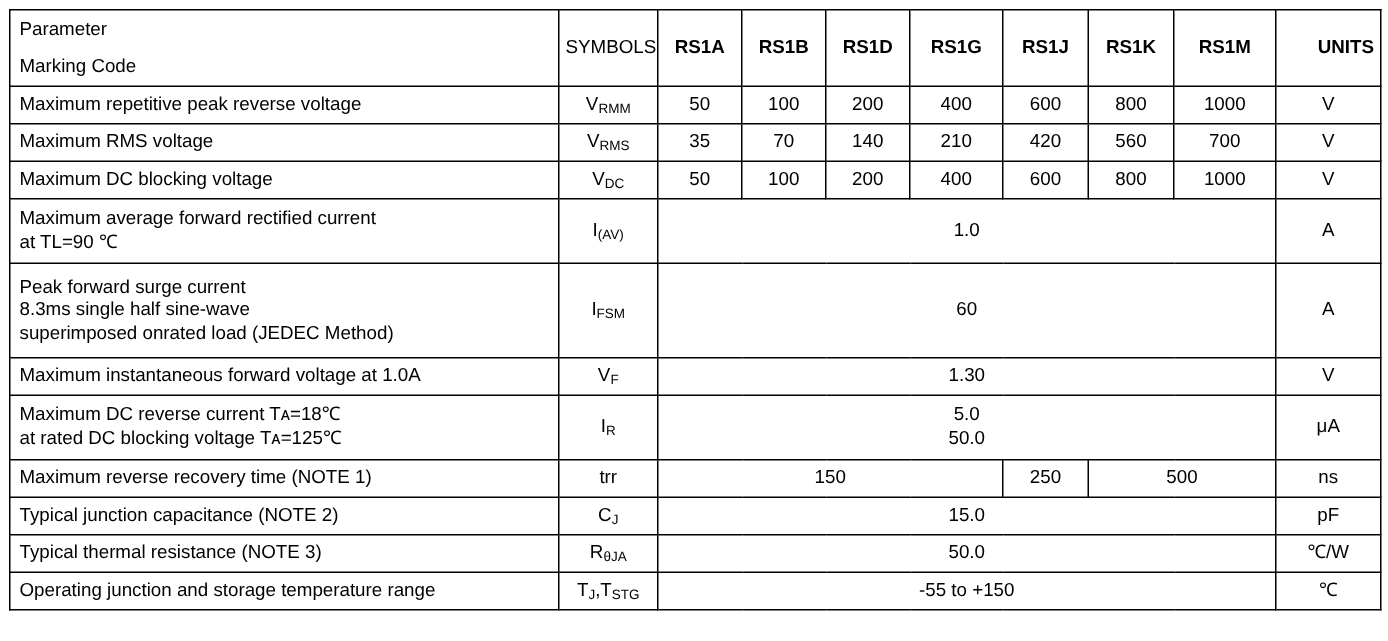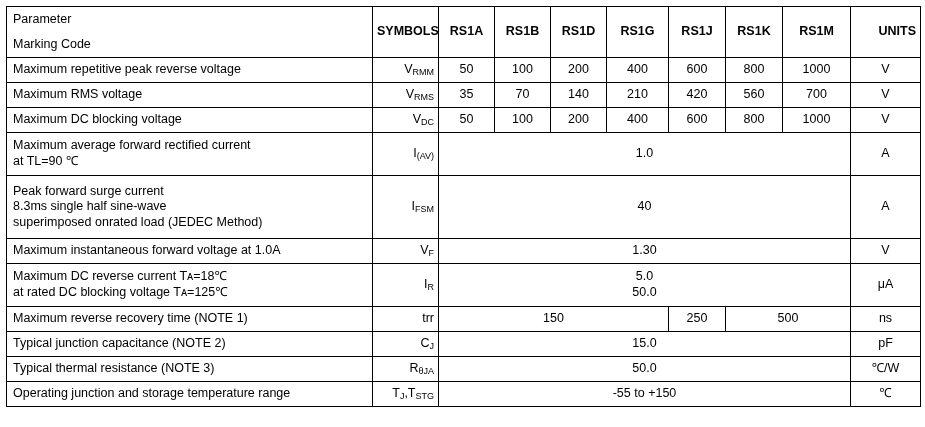--- a/index.html
+++ b/index.html
@@ -35,26 +35,26 @@
     line-height: 1.25;
   }
   .param {
     text-align: left;
     padding-left: 6px !important;
   }
   .ctr {
     text-align: center;
   }
   .sym {
-    text-align: right;
+    text-align: center;
     font-size: 12.5px;
   }
   .hdr-sym {
     font-size: 11.5px;
-    font-weight: bold;
+    font-weight: normal;
     text-align: right;
   }
   .hdr-part {
     font-size: 13px;
     font-weight: bold;
     text-align: center;
   }
   .hdr-units {
     font-size: 13px;
     font-weight: bold;
@@ -167,21 +167,21 @@
       <td class="ctr">A</td>
     </tr>
 
     <tr>
       <td class="param two-line" style="height:62px;">
         <div>Peak forward surge current</div>
         <div>8.3ms single half sine-wave</div>
         <div>superimposed onrated load (JEDEC Method)</div>
       </td>
       <td class="sym"><span>I</span><sub>FSM</sub></td>
-      <td class="big-ctr" colspan="7">40</td>
+      <td class="big-ctr" colspan="7">60</td>
       <td class="ctr">A</td>
     </tr>
 
     <tr>
       <td class="param" style="height:24px;">Maximum instantaneous forward voltage at 1.0A</td>
       <td class="sym"><span>V</span><sub>F</sub></td>
       <td class="big-ctr" colspan="7">1.30</td>
       <td class="ctr">V</td>
     </tr>
 

